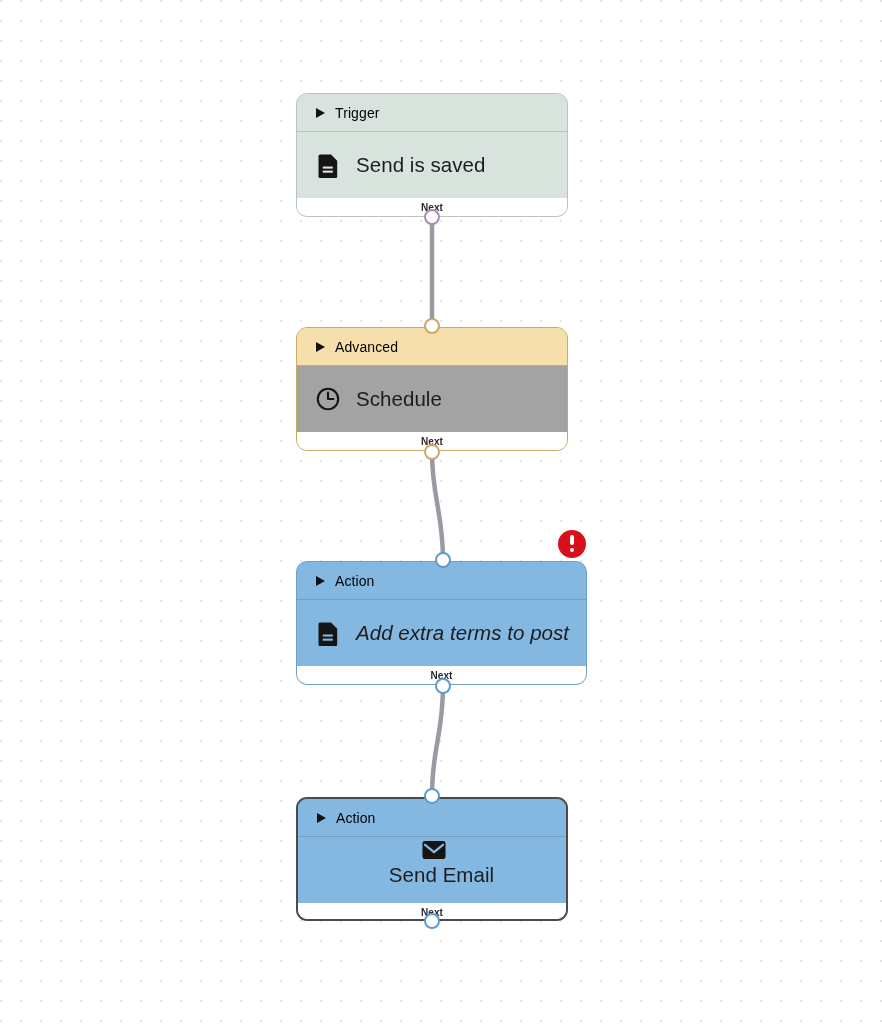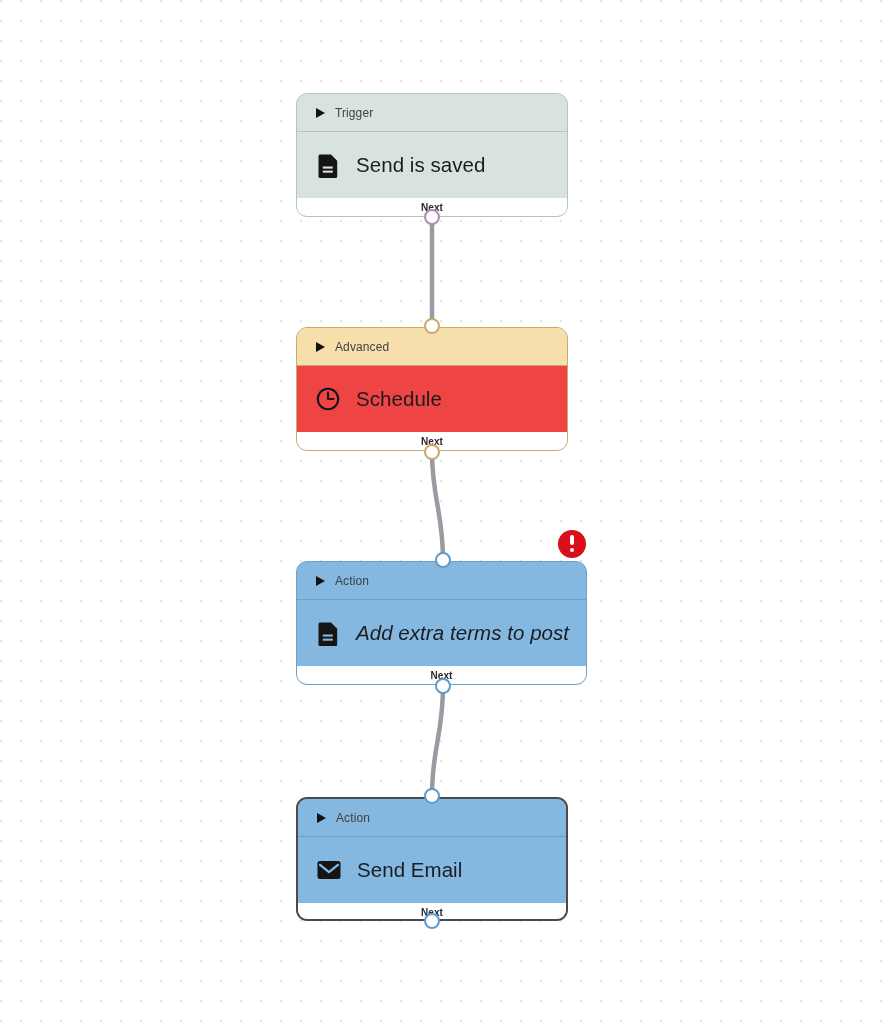--- a/index.html
+++ b/index.html
@@ -45,22 +45,22 @@
     border-radius: 11px;
     background: #ffffff;
     overflow: hidden;
     z-index: 2;
   }
   .node-header {
     display: flex;
     align-items: center;
     height: 37px;
     padding-left: 19px;
-    font-size: 12px;
-    color: #404040;
+    font-size: 14px;
+    color: #000000;
     letter-spacing: 0.1px;
     text-align: right;
   }
   .disclosure-icon {
     display: inline-block;
     width: 0;
     height: 0;
     margin-right: 10px;
     border-top: 5.5px solid transparent;
     border-bottom: 5.5px solid transparent;
@@ -194,21 +194,21 @@
 
   <div class="port" style="left:424px; top:209px; border:2.6px solid #a98cbb;"></div>
 
   <div class="node" style="left:296px; top:327px; width:272px; height:124px;
               border:1.5px solid #cba96a; background:#f7dfab;">
     <div class="node-header" style="background:#f7dfab;">
       <span class="disclosure-icon"></span>
       <span>Advanced</span>
     </div>
     <div class="node-divider" style="background:#cba96a;"></div>
-    <div class="node-body" style="background:#ef4444;">
+    <div class="node-body" style="background:#a3a3a3;">
       <span class="node-icon">
         <svg width="24" height="24" viewBox="0 0 24 24">
           <circle cx="12" cy="12" r="10.2" fill="none" stroke="#151515" stroke-width="2.1"></circle>
           <path d="M12 5.6 V12 H17.4" fill="none" stroke="#151515" stroke-width="2.1" stroke-linecap="round" stroke-linejoin="round"></path>
         </svg>
       </span>
       <span class="node-title">Schedule</span>
     </div>
     <div class="node-footer">
       <span>Next</span>
@@ -249,21 +249,21 @@
     <span class="bang"></span>
   </div>
 
   <div class="node" style="left:296px; top:797px; width:272px; height:124px;
               border:2px solid #4a4a4c; background:#85b8e0;">
     <div class="node-header" style="background:#85b8e0;">
       <span class="disclosure-icon"></span>
       <span>Action</span>
     </div>
     <div class="node-divider" style="background:#6e9fc4;"></div>
-    <div class="node-body" style="background:#85b8e0;">
+    <div class="node-body" style="background:#85b8e0;flex-direction:column;">
       <span class="node-icon">
         <svg width="25" height="20" viewBox="0 0 25 20">
           <rect x="0.5" y="0.5" width="24" height="19" rx="2.4" fill="#151515"></rect>
           <path d="M3.2 4.6 L12.5 12.2 L21.8 4.6" fill="none" stroke="#85b8e0" stroke-width="2.4" stroke-linecap="round" stroke-linejoin="round"></path>
         </svg>
       </span>
       <span class="node-title">Send Email</span>
     </div>
     <div class="node-footer">
       <span>Next</span>

